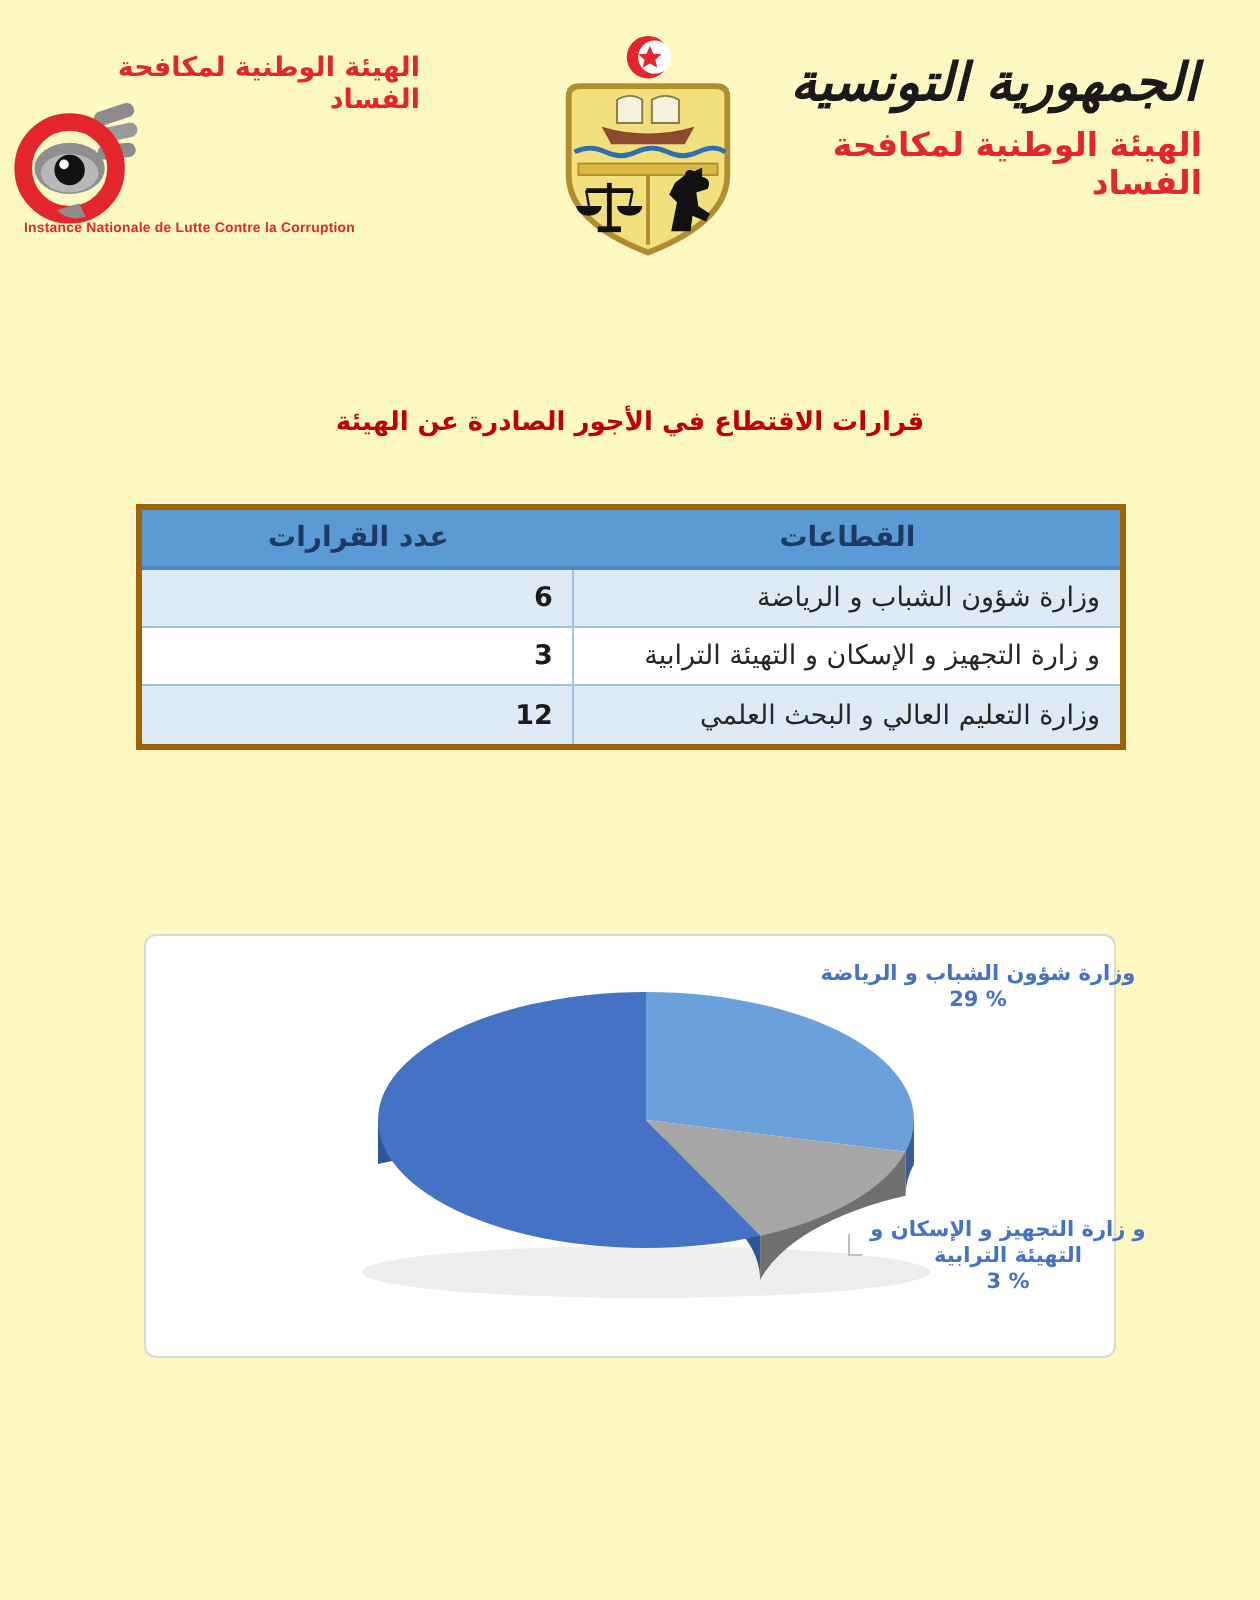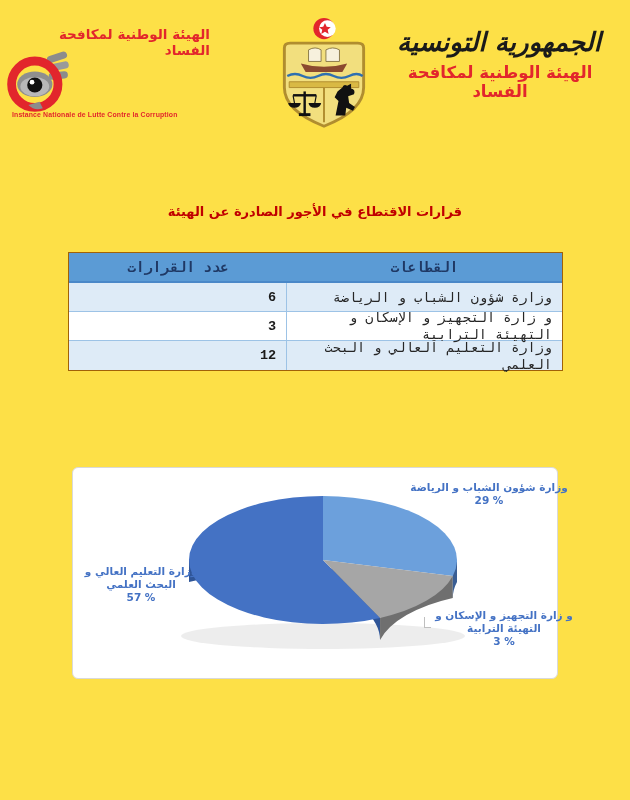--- a/index.html
+++ b/index.html
@@ -1,37 +1,37 @@
 <!DOCTYPE html>
 <html><head>
 <meta charset="utf-8">
 <style>
   * { margin:0; padding:0; box-sizing:border-box; }
   body { background:#e8e8e8; font-family:"DejaVu Sans", sans-serif; }
-  .page { position:relative; width:630px; height:800px; margin:0 auto; background:#fde047; overflow:hidden; }
+  .page { position:relative; width:630px; height:800px; margin:0 auto; background:#fef9c3; overflow:hidden; }
 
   
   .inlucc { position:absolute; left:12px; top:26px; width:212px; }
   .inlucc-ar { font-size:13.5px; font-weight:bold; color:#e2262c; text-align:right; padding-right:14px; direction:rtl; }
   .inlucc-row { display:flex; align-items:center; margin-top:1px; }
   .inlucc-acronym { font-size:26px; font-weight:bold; letter-spacing:0.28em; color:#161616; font-family:"Liberation Sans", sans-serif; line-height:1; }
   .inlucc-eye { margin-left:-6px; margin-top:-10px; }
   .inlucc-fr { font-size:6.9px; font-weight:bold; color:#e2262c; letter-spacing:0.02em; margin-top:-6px; font-family:"Liberation Sans", sans-serif; }
 
   .coat { position:absolute; left:266px; top:16px; }
 
-  .republic { position:absolute; right:10px; top:28px; width:238px; text-align:center; }
+  .republic { position:absolute; right:27px; top:28px; width:238px; text-align:right; }
   .republic-callig { font-family:"DejaVu Serif", serif; font-style:italic; font-weight:bold; font-size:26px; color:#1a1a1a; line-height:1.1; direction:rtl; padding-right:4px; }
   .republic-authority { font-size:16.5px; font-weight:bold; color:#e2262c; direction:rtl; margin-top:6px; padding-right:2px; }
 
   
   .doc-title { position:absolute; top:204px; left:0; width:100%; text-align:center; font-size:13px; font-weight:bold; color:#c00000; direction:rtl; }
 
   
-  .sector-table { position:absolute; left:68px; top:252px; width:495px; border:1px solid #a16207;font-family:Liberation Mono, monospace; }
+  .sector-table { position:absolute; left:68px; top:252px; width:495px; border:3px solid #a16207; }
   .t-header { display:flex; height:30px; background:#5b9bd5; border-bottom:2px solid #4a88c8; }
   .t-row { display:flex; height:29px; border-bottom:1px solid #9dc3e6; background:#ffffff; }
   .t-row.alt { background:#deebf7; }
   .t-row:last-child { border-bottom:none; }
   .cell-count { width:219px; display:flex; align-items:center; justify-content:flex-end; padding-right:10px; border-right:1px solid #9dc3e6; font-size:13.5px; font-weight:bold; color:#1a1a1a; }
   .cell-sector { width:276px; display:flex; align-items:center; justify-content:flex-start; direction:rtl; padding-right:10px; font-size:13.5px; color:#262626; }
   .t-header .cell-count, .t-header .cell-sector { justify-content:center; padding:0; color:#1f3864; font-weight:bold; font-size:14px; border-right:none; }
   .t-total .cell-count, .t-total .cell-sector { color:#c00000; font-weight:bold; }
 
   
@@ -137,25 +137,20 @@
 
       <path d="M250,92 L307.05,149.91 A134,64 0 1 1 250,28 Z" fill="#4472c4"></path>
       <path d="M250,92 L250,28 A134,64 0 0 1 379.79,107.92 Z" fill="#6ca0dc"></path>
       <path d="M250,92 L379.79,107.92 A134,64 0 0 1 307.05,149.91 Z" fill="#a6a6a6"></path>
     </svg>
 
     <div class="pie-label lbl-youth">
       <div>وزارة شؤون الشباب و الرياضة</div>
       <div>% 29</div>
     </div>
-    <div class="pie-label lbl-education">
-      <div>وزارة التعليم العالي و</div>
-      <div>البحث العلمي</div>
-      <div>% 57</div>
-    </div>
     <div class="pie-label lbl-equipment">
       <div>و زارة التجهيز و الإسكان و</div>
       <div>التهيئة الترابية</div>
       <div>% 3</div>
     </div>
     <div class="leader-elbow"></div>
   </div>
 
 
 </div>

